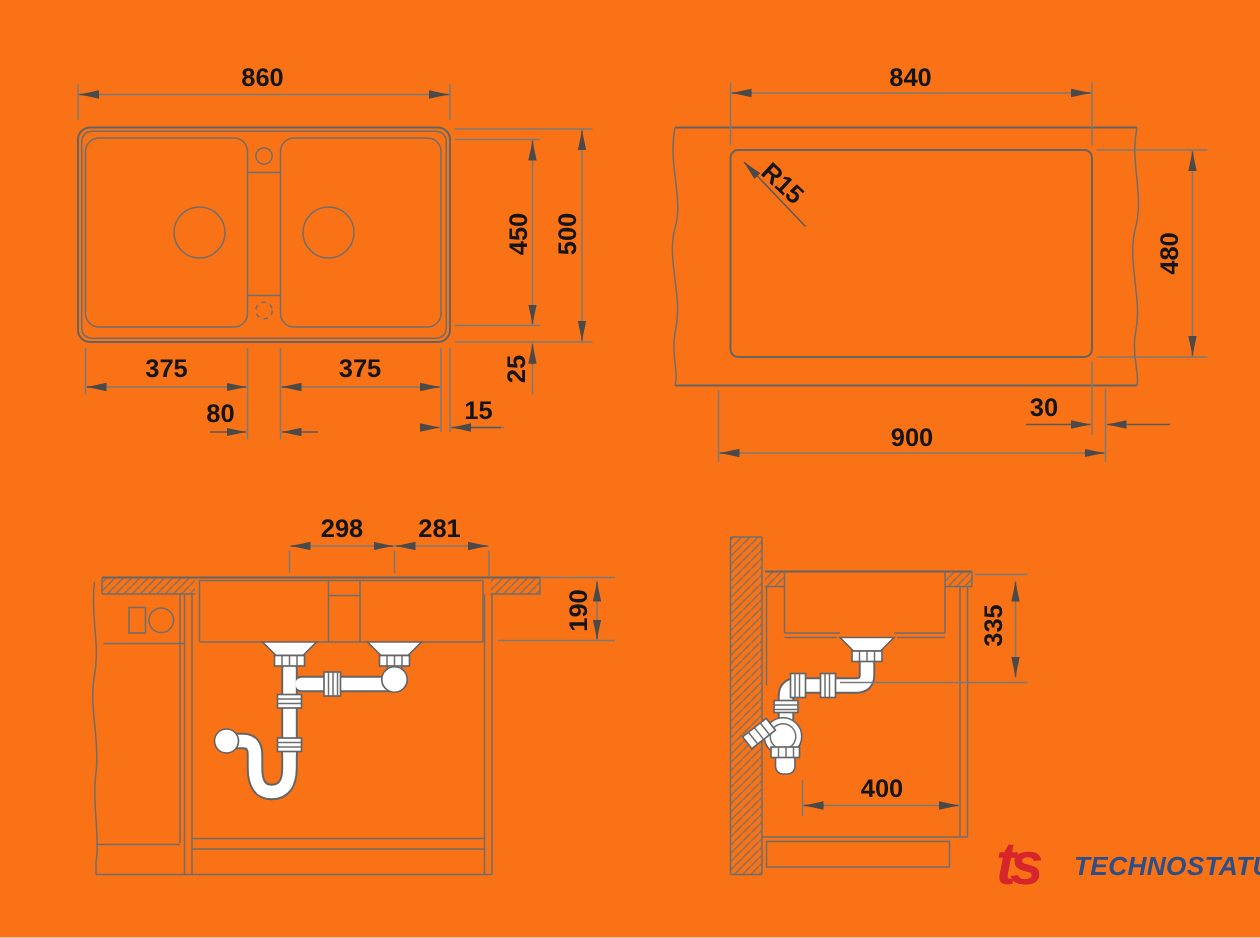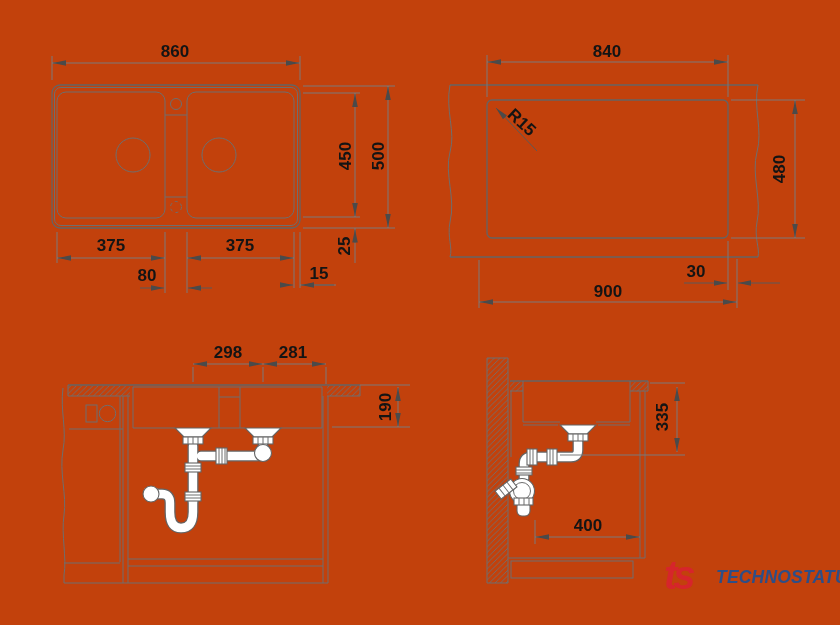--- a/index.html
+++ b/index.html
@@ -1,16 +1,16 @@
 <!DOCTYPE html>
 <html><head>
 <meta charset="utf-8">
 <style>
   html,body{margin:0;padding:0;background:#ffffff;}
-  #stage{position:relative;width:840px;height:625px;background:#c2410c;overflow:hidden;
+  #stage{position:relative;width:840px;height:625px;background:#f97316;overflow:hidden;
          font-family:"Liberation Sans", sans-serif;}
   svg text{font-family:"Liberation Sans", sans-serif;}
   .dimtxt{font-size:17px;font-weight:bold;fill:#141414;}
   .obj{stroke:#646464;stroke-width:1.3;fill:none;}
   .obj2{stroke:#6e6e6e;stroke-width:1;fill:none;}
   .dim{stroke:#7a7a7a;stroke-width:1;fill:none;}
   .al{stroke:#5a5a5a;stroke-width:1;fill:none;}
   .tubeB{stroke:#646464;stroke-width:11;fill:none;stroke-linecap:round;}
   .tubeW{stroke:#ffffff;stroke-width:8.4;fill:none;stroke-linecap:round;}
   .fit{fill:#ffffff;stroke:#646464;stroke-width:1.1;}

